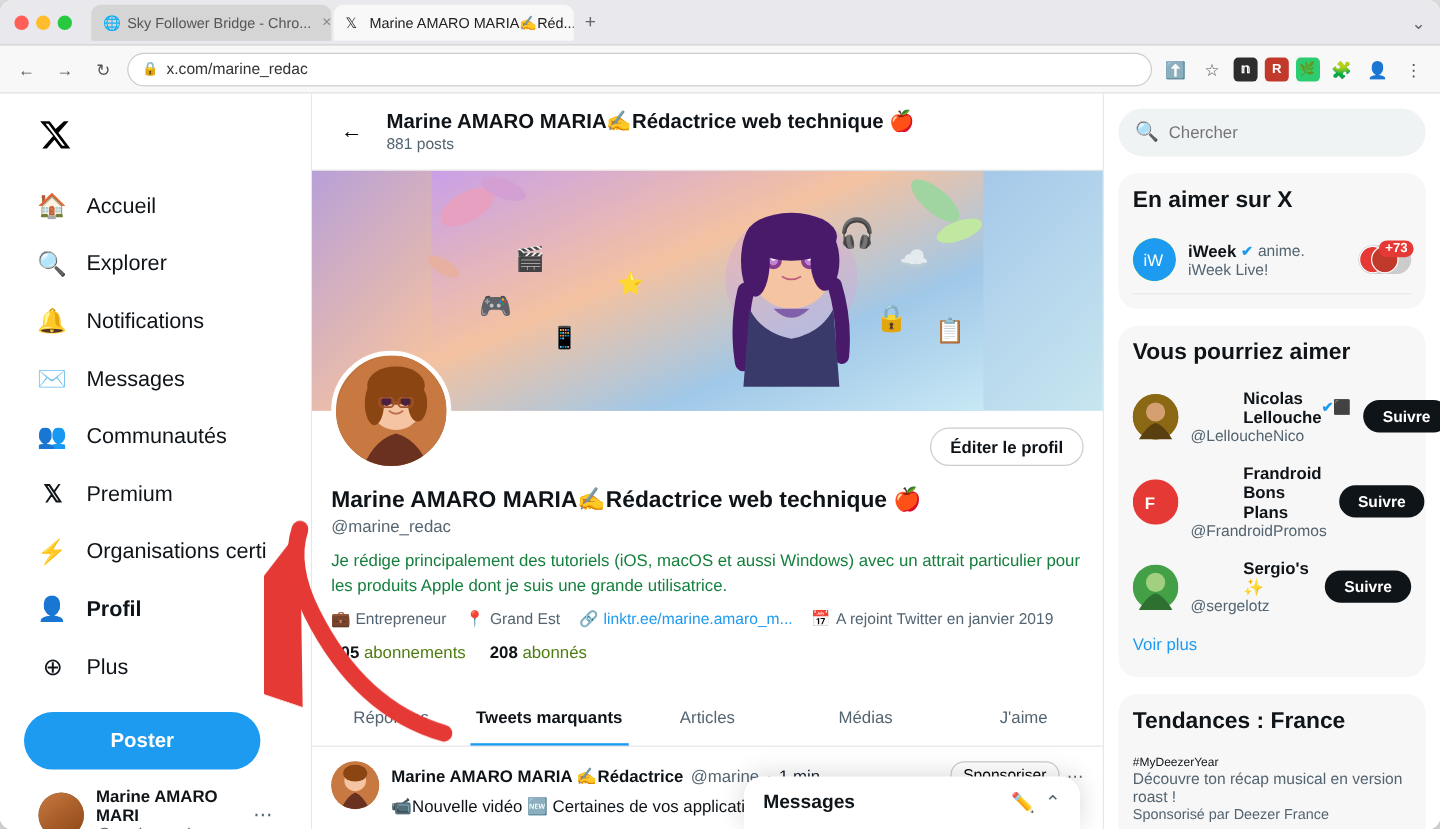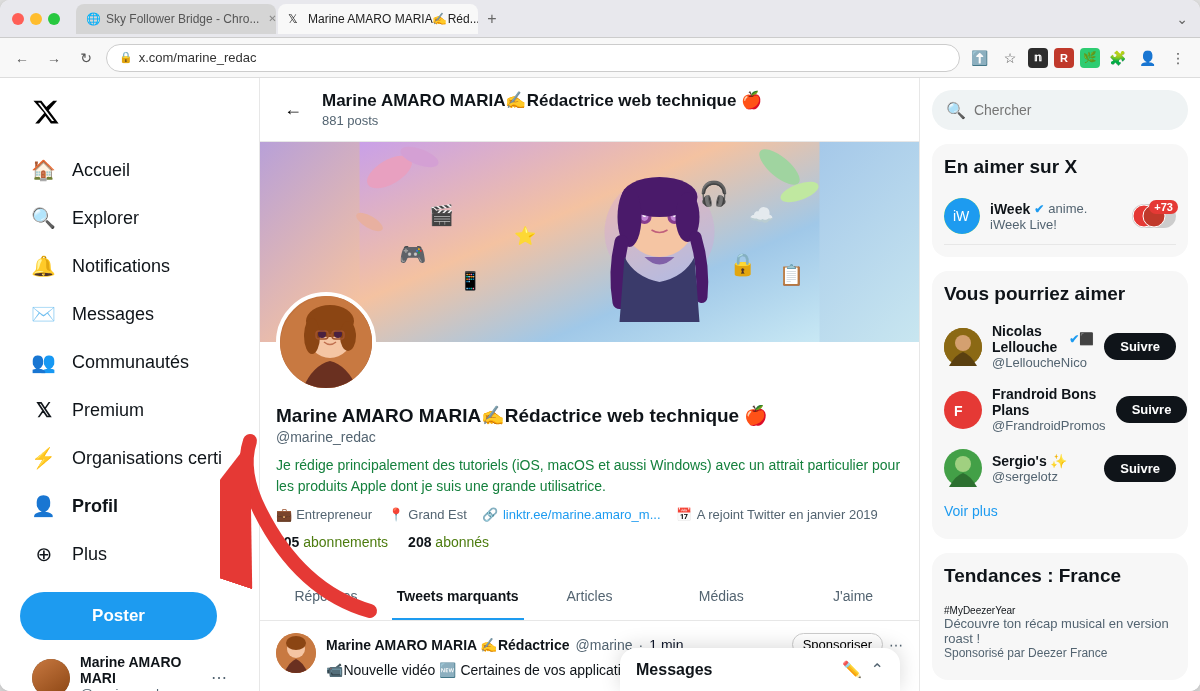--- a/index.html
+++ b/index.html
@@ -612,20 +612,21 @@
       flex: 1;
     }
 
     .suggest-name {
       font-size: 14px;
       font-weight: 700;
       color: #0f1419;
       display: flex;
       align-items: center;
       gap: 0;
+      margin-left: 44px;
     }
 
     .suggest-handle {
       font-size: 13px;
       color: #536471;
     }
 
     .follow-btn {
       background: #0f1419;
       color: white;
@@ -900,20 +901,21 @@
 
             <rect x="36" y="35" width="12" height="8" rx="3" fill="none" stroke="#a0522d" stroke-width="1.5"></rect>
             <rect x="52" y="35" width="12" height="8" rx="3" fill="none" stroke="#a0522d" stroke-width="1.5"></rect>
             <line x1="48" y1="39" x2="52" y2="39" stroke="#a0522d" stroke-width="1.5"></line>
 
             <path d="M44 46 Q50 51 56 46" stroke="#c07050" stroke-width="1.5" fill="none"></path>
 
             <path d="M20 100 Q30 70 50 65 Q70 70 80 100 Z" fill="#6a3020"></path>
           </svg>
         </div>
+        <button class="edit-profile-btn">Éditer le profil</button>
       </div>
 
       <div class="profile-info">
         <div class="profile-name">Marine AMARO MARIA✍️Rédactrice web technique 🍎</div>
         <div class="profile-handle">@marine_redac</div>
         <div class="profile-bio">Je rédige principalement des tutoriels (iOS, macOS et aussi Windows) avec un attrait particulier pour les produits Apple dont je suis une grande utilisatrice.</div>
         <div class="profile-meta">
           <span class="meta-item">💼 <span>Entrepreneur</span></span>
           <span class="meta-item">📍 <span>Grand Est</span></span>
           <span class="meta-item" style="color:#1d9bf0;">🔗 <span>linktr.ee/marine.amaro_m...</span></span>

